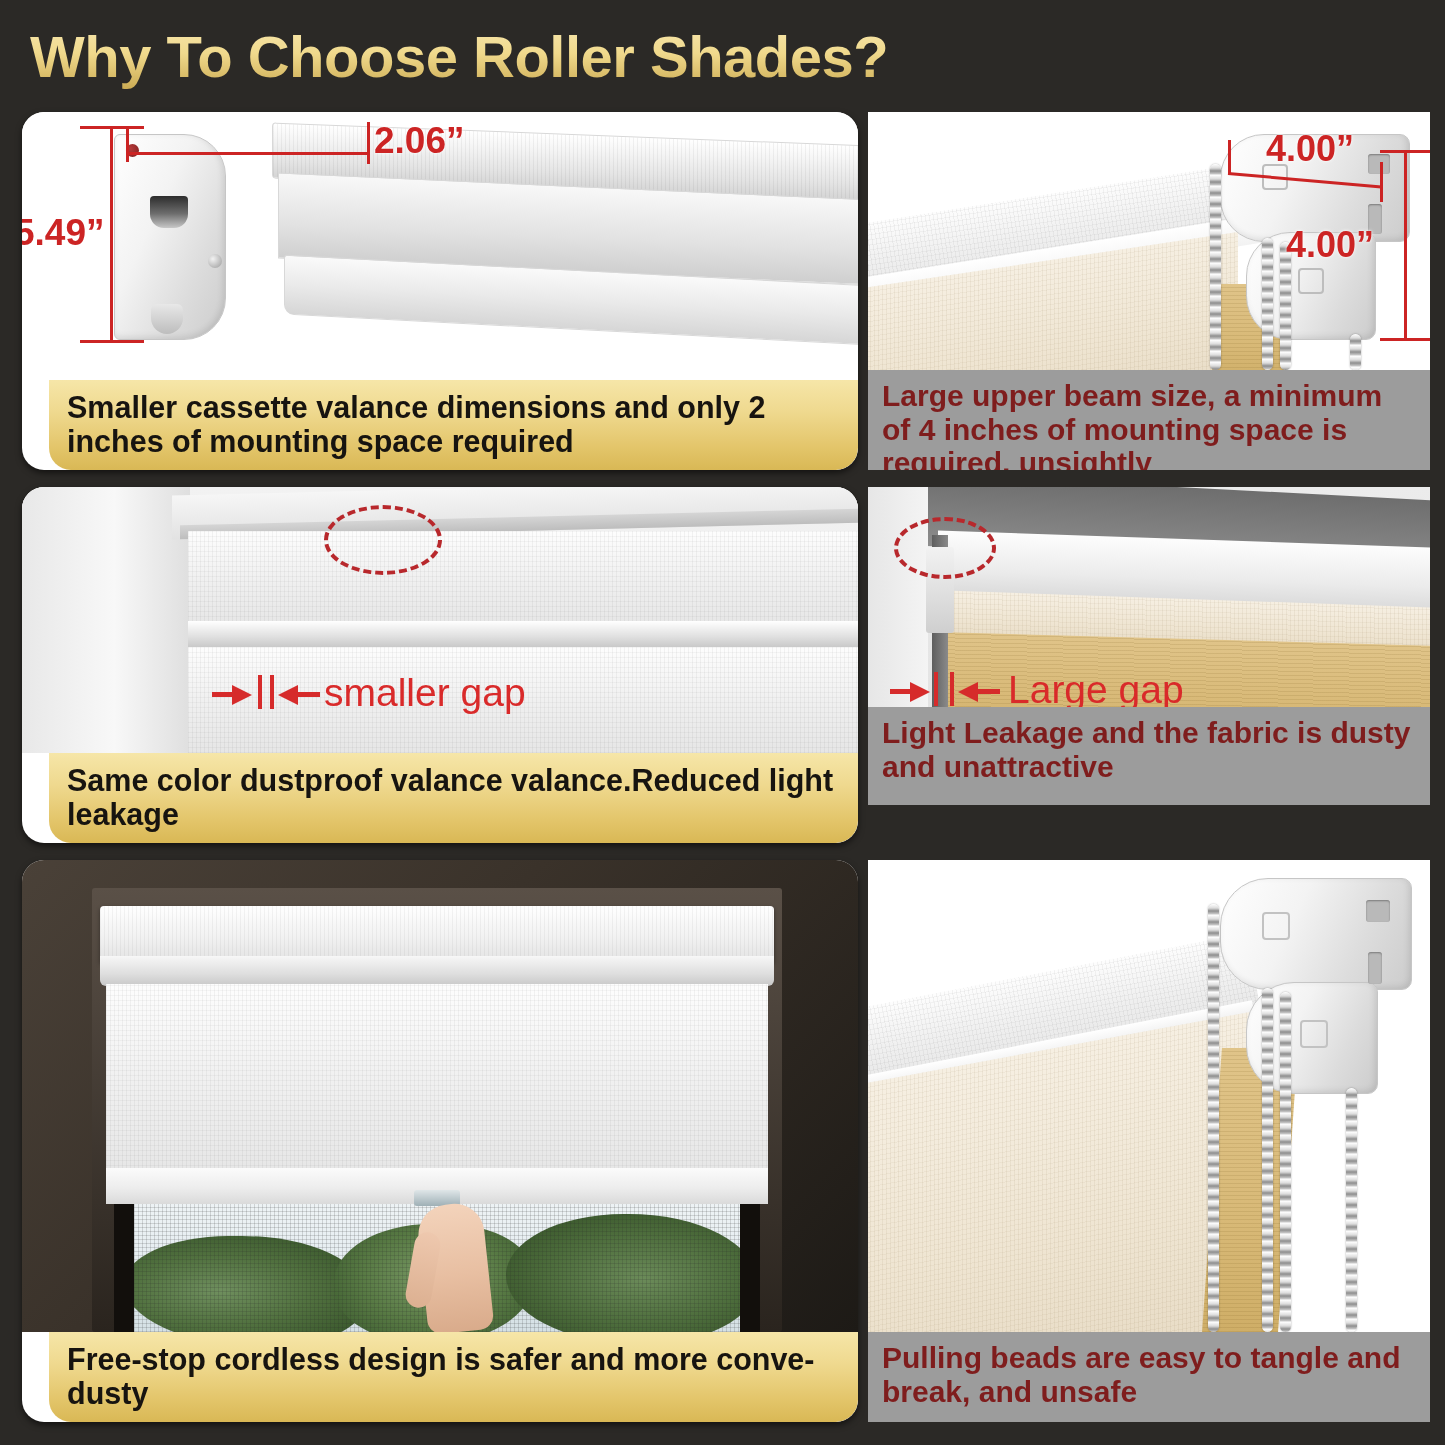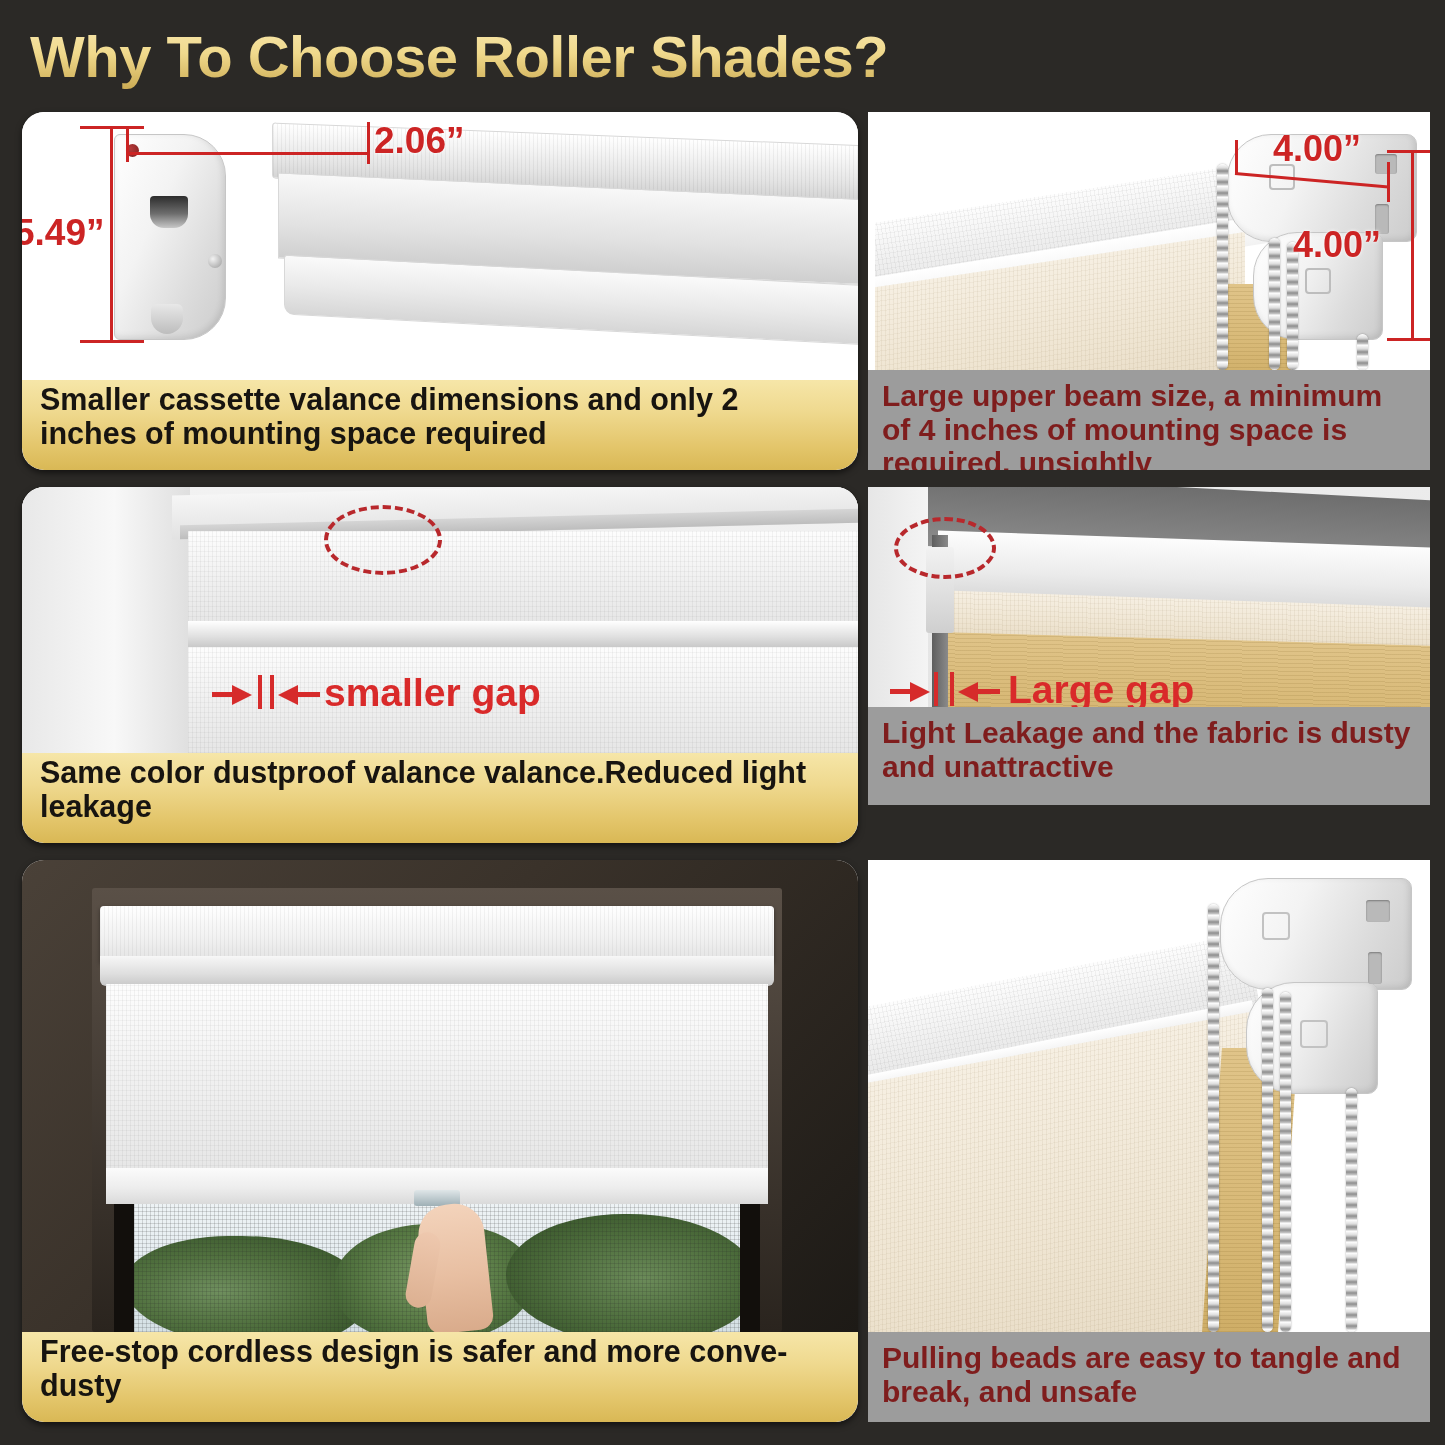--- a/index.html
+++ b/index.html
@@ -59,24 +59,25 @@
     position: absolute;
     left: 0; right: 0; bottom: 0;
     display: flex;
     align-items: flex-start;
     font-weight: bold;
     line-height: 1.12;
   }
   .cap-gold {
     background: linear-gradient(180deg, #f6e6a8 0%, #efd98f 35%, #e3c56a 75%, #d9b855 100%);
     color: #171410;
-    padding: 2px 18px 20px 18px;
+    padding: 10px 18px 20px 18px;
     font-size: 30.5px;
     border-bottom-left-radius: 22px;
     border-bottom-right-radius: 22px;
+    margin-left: 27px;
   }
   .cap-gray {
     background: #9c9c9c;
     color: #7f1d1d;
     padding: 9px 14px 12px 14px;
     font-size: 30px;
   }
 
   
   .fabric-white {
@@ -127,21 +128,21 @@
   .arrow-left  { border-right: 20px solid #d62b2b; }
   .arrow-tail {
     position: absolute;
     height: 5px;
     background: #d62b2b;
   }
   .gap-bar { position: absolute; width: 4px; background: #d62b2b; }
   .gap-text {
     position: absolute;
     color: #d92a2a;
-    font-weight: bold;
+    font-weight: normal;
     white-space: nowrap;
     text-align: right;
   }
 
   
   .chain {
     position: absolute;
     width: 11px;
     background:
       repeating-linear-gradient(180deg,
@@ -203,21 +204,21 @@
       <div class="dim-tick-h" style="left:58px; top:14px; width:64px;"></div>
       <div class="dim-tick-h" style="left:58px; top:228px; width:64px;"></div>
       <div class="dim-line-v" style="left:88px; top:14px; height:216px;"></div>
       <div class="dim-label" style="left:-8px; top:100px; font-size:37px;">5.49”</div>
     </div>
 
     <div class="cap cap-gold" style="height:90px;">Smaller cassette valance dimensions and only 2 inches of mounting space required</div>
   </div>
 
   <div class="panel panel-right" style="left:868px; top:112px; width:562px; height:358px;">
-    <div class="photo" style="height:279px; background:#ffffff;margin-left:7px;">
+    <div class="photo" style="height:279px; background:#ffffff;">
 
       <div class="fabric-white" style="position:absolute; left:-10px; top:46px; width:420px; height:78px; transform:rotate(-9deg); transform-origin:right center; border-radius:6px;"></div>
       <div class="fabric-white" style="position:absolute; left:-10px; top:100px; width:420px; height:28px; transform:rotate(-9deg); transform-origin:right center; background:linear-gradient(180deg,#ffffff,#f2f2f2);"></div>
 
       <div class="fabric-beige" style="position:absolute; left:-10px; top:120px; width:380px; height:150px; transform:skewY(-8.5deg); transform-origin:right top;"></div>
 
       <div class="fabric-tan" style="position:absolute; left:348px; top:172px; width:72px; height:100px; transform:skewX(-6deg);"></div>
 
       <div class="bracket" style="left:352px; top:22px; width:190px; height:108px; border-radius:44px 10px 10px 44px;"></div>
       <div class="bracket" style="left:378px; top:120px; width:130px; height:108px; border-radius:44px 10px 10px 44px;"></div>

